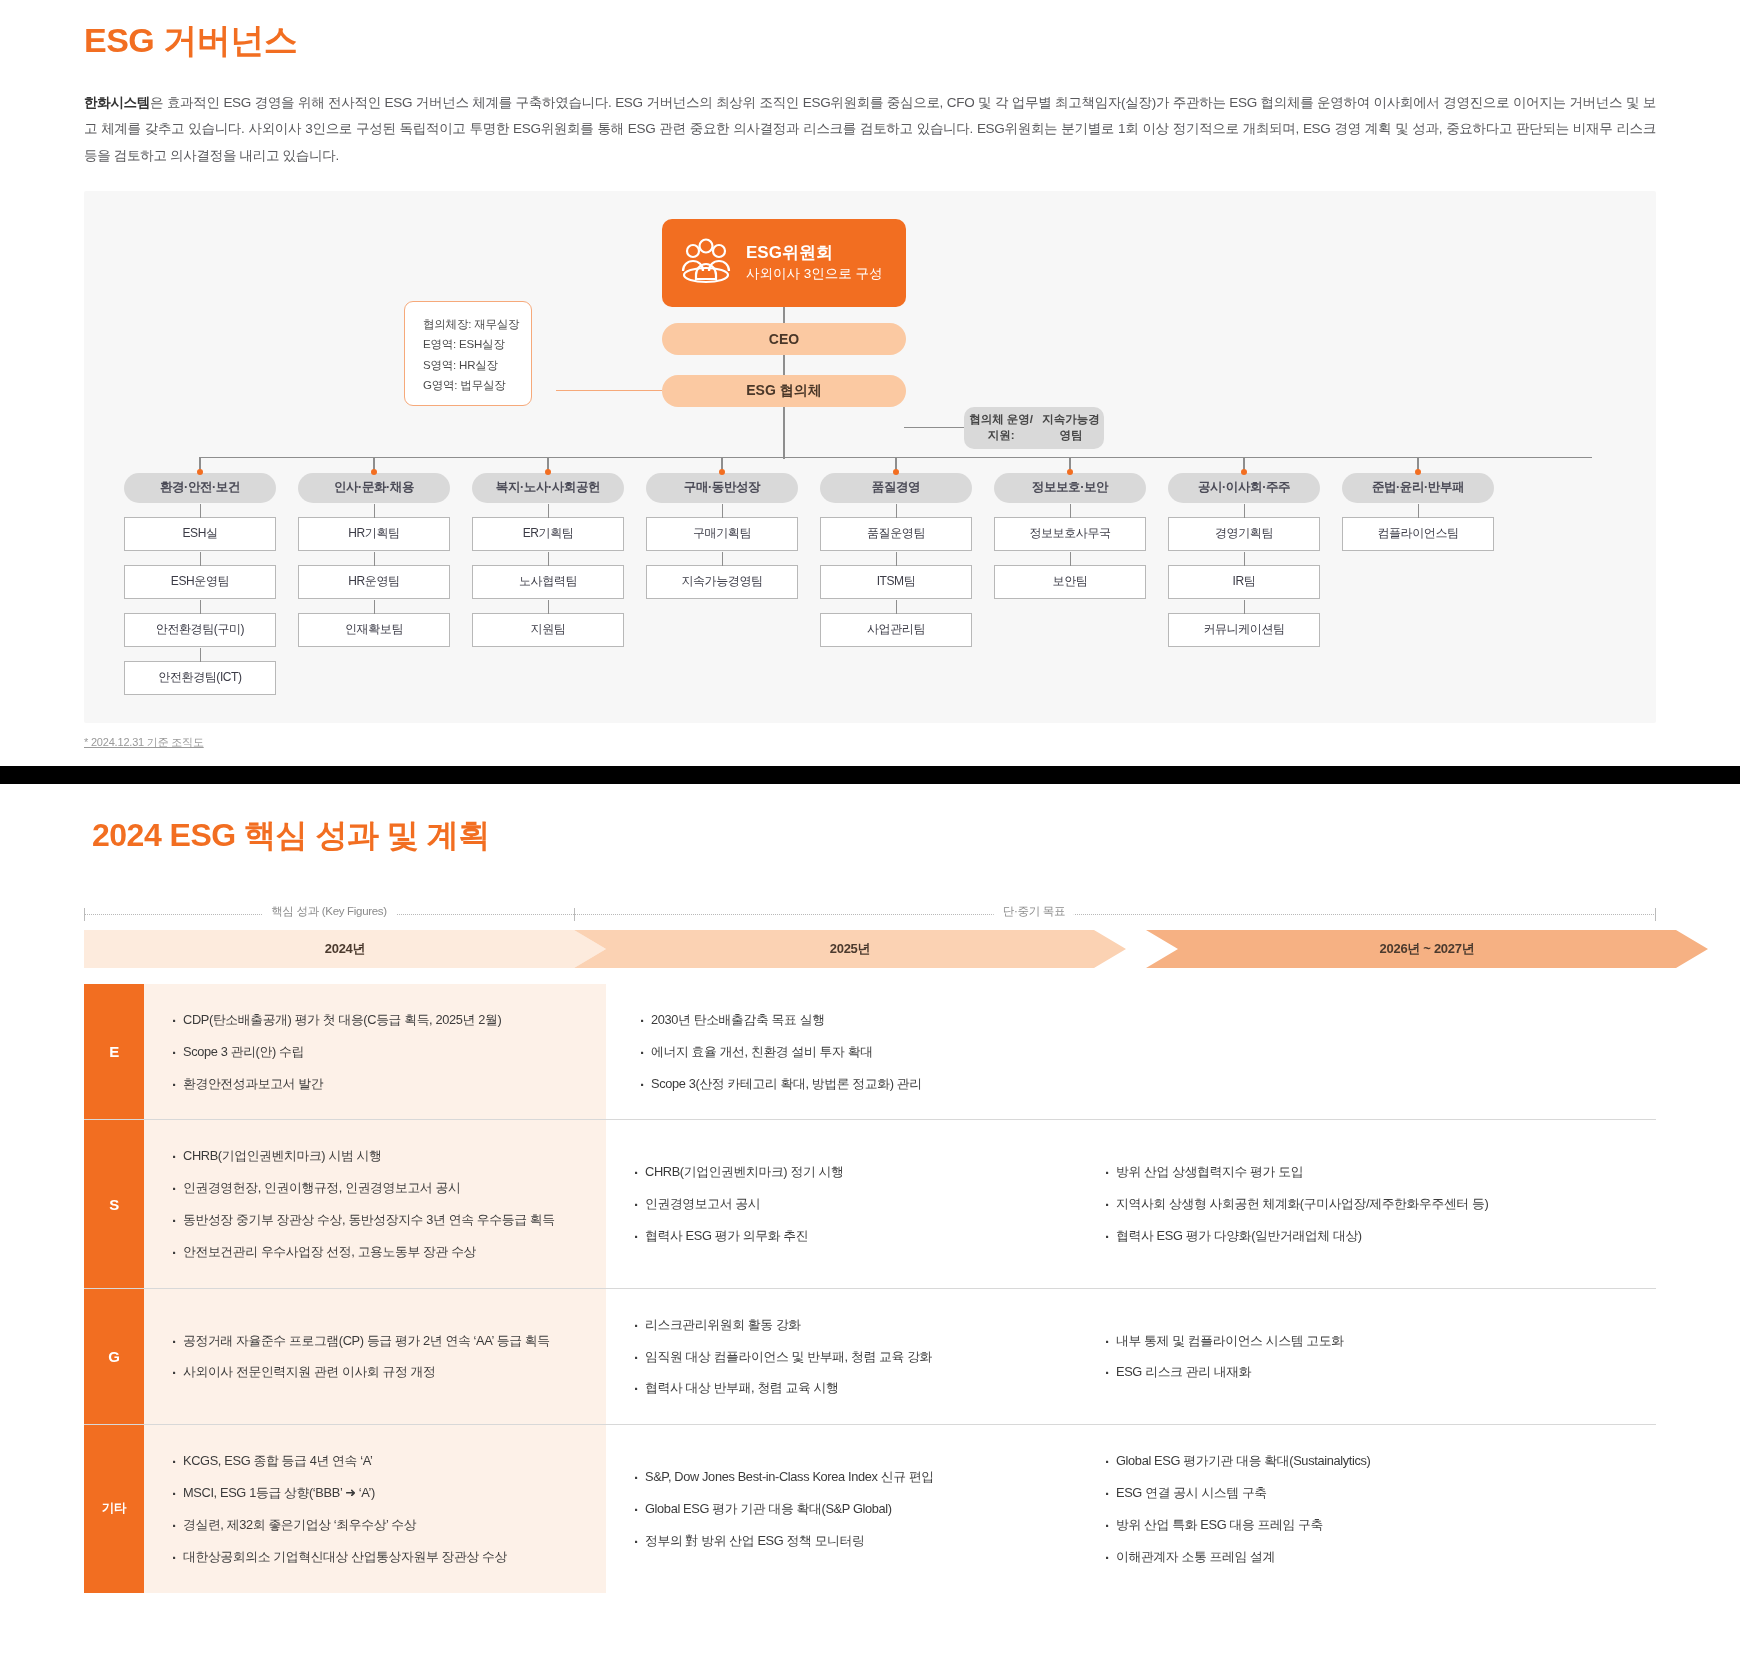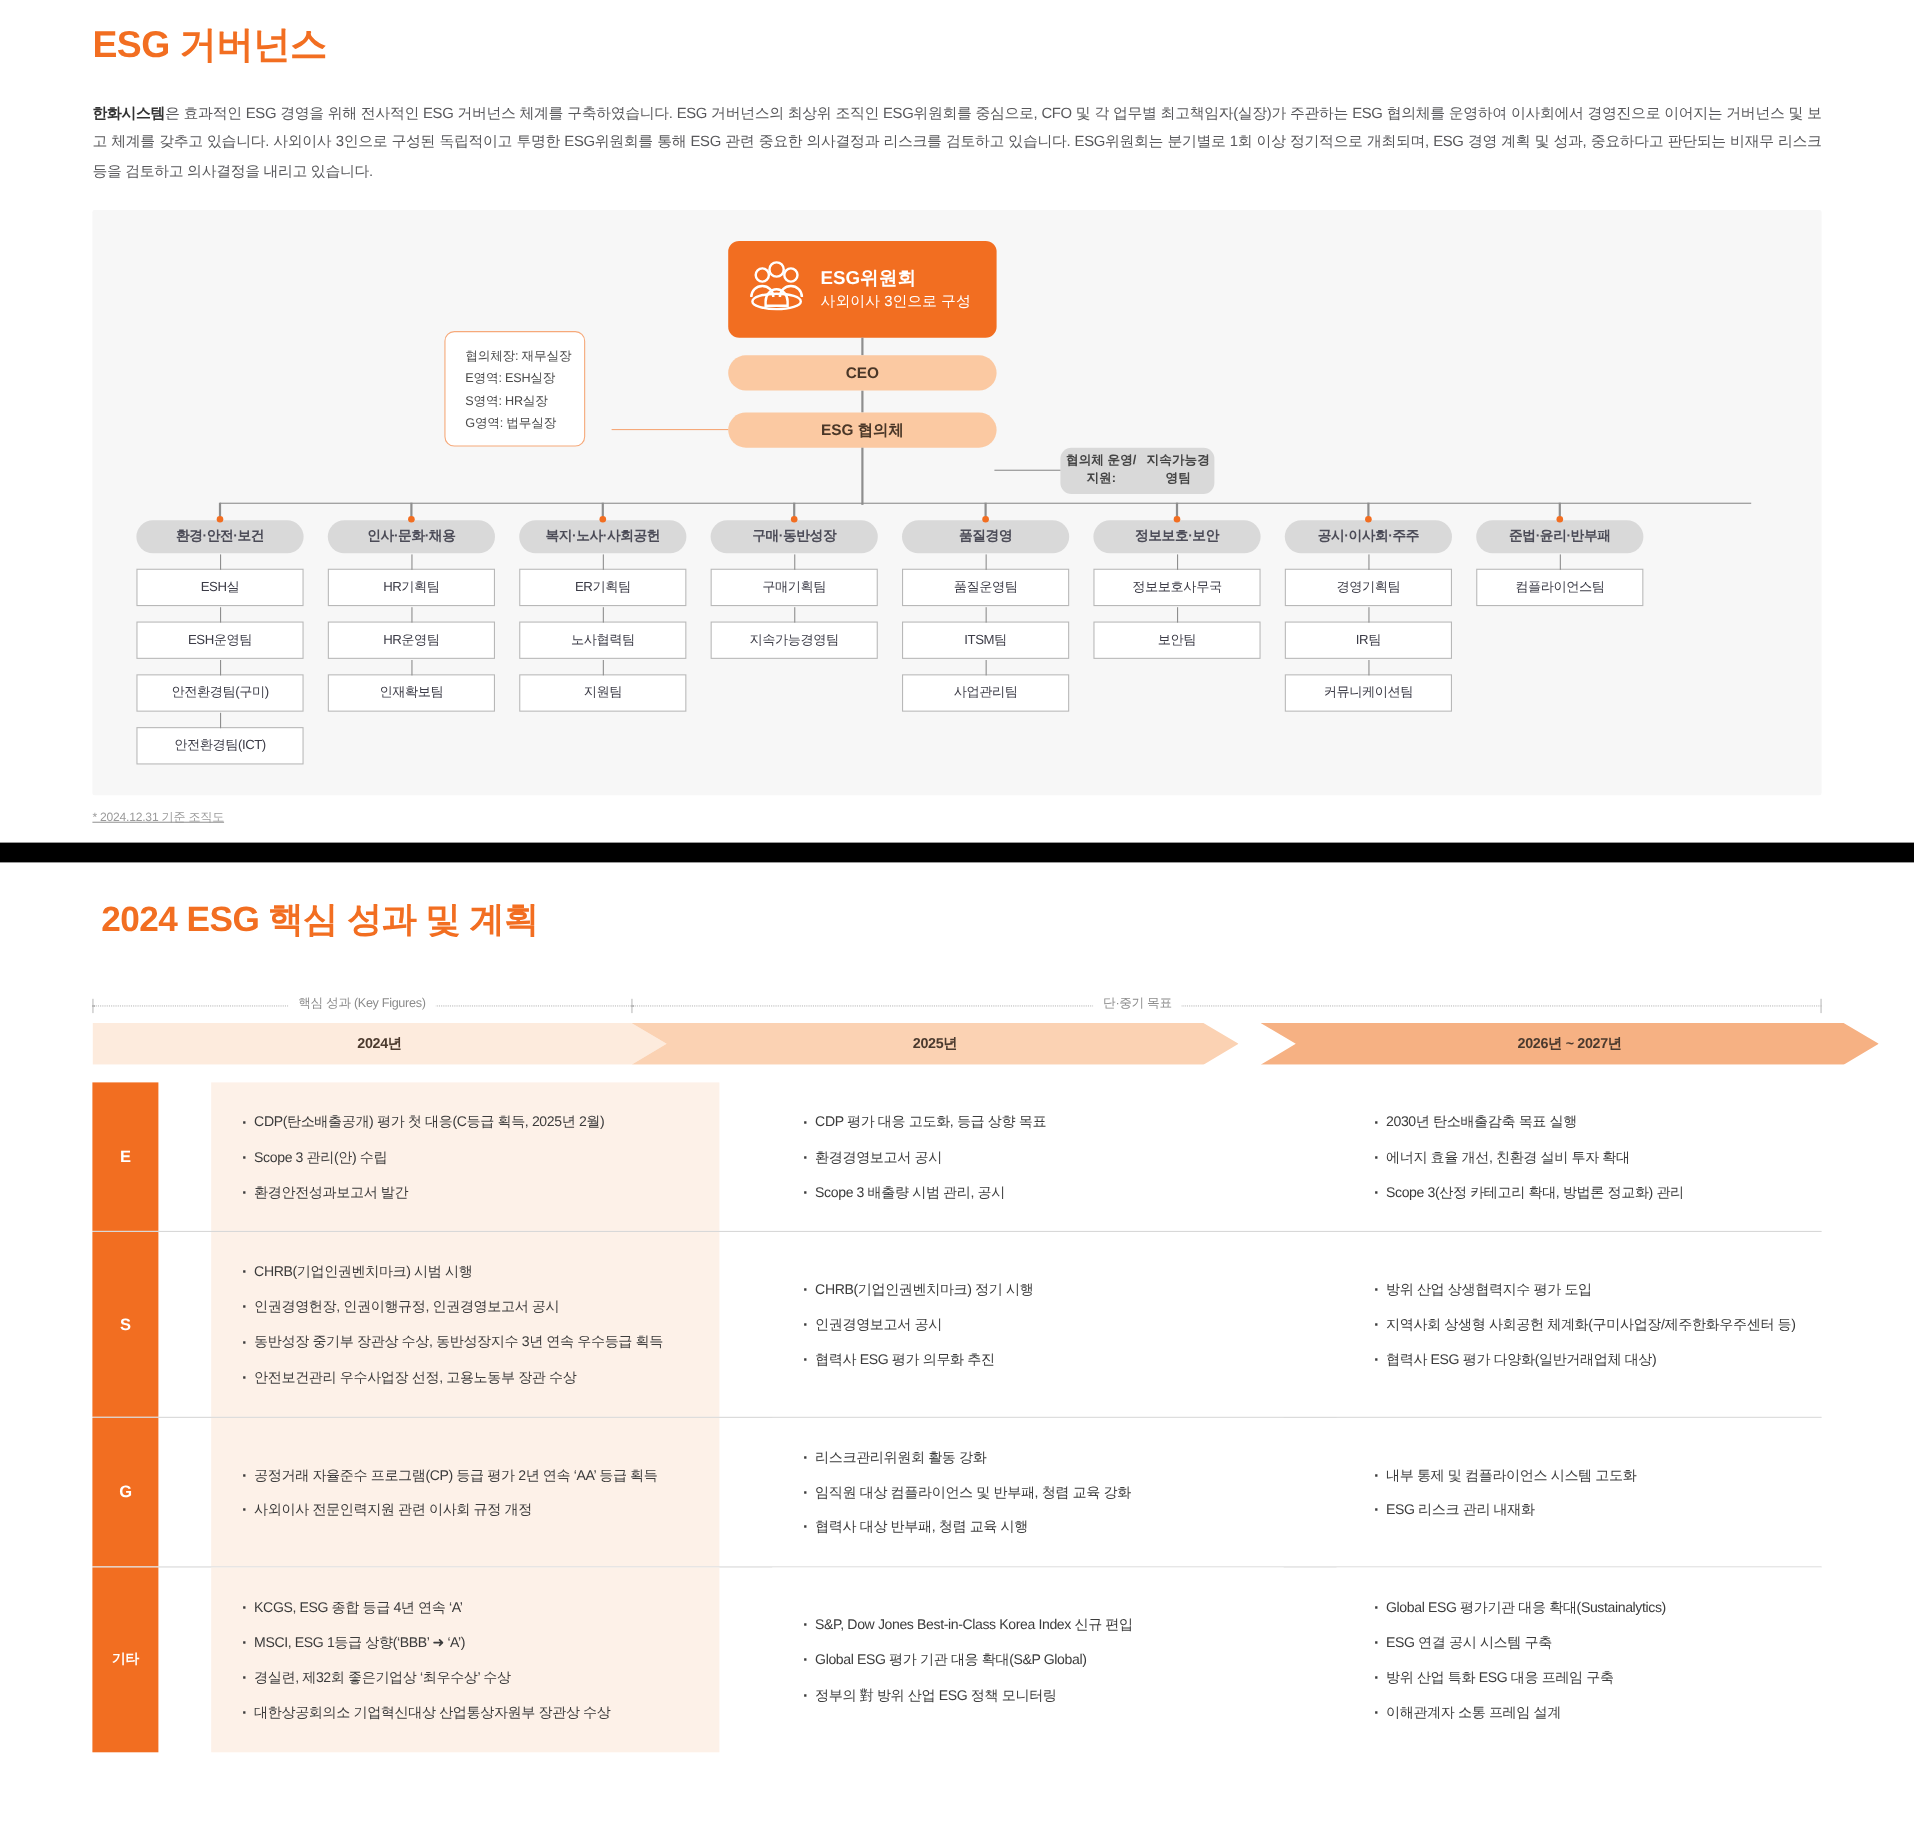--- a/index.html
+++ b/index.html
@@ -152,21 +152,21 @@
   .cell ul { list-style:none; margin:0; padding:0; }
   .cell li {
     position:relative; padding-left:13px; margin-bottom:12px;
     font-size:12.8px; line-height:1.55; color:#3b3b3b; letter-spacing:-0.35px;
   }
   .cell li:last-child { margin-bottom:0; }
   .cell li::before {
     content:"·"; position:absolute; left:2px; top:-1px;
     font-size:15px; color:#3b3b3b; font-weight:bold;
   }
-  .cell.vcenter { display:flex; align-items:center;margin-left:48px; }
+  .cell.vcenter { display:flex; align-items:center; }
 </style>
 </head>
 <body>
 
 <div id="section-governance">
 
   <h1 class="page-title">ESG 거버넌스</h1>
 
   <p class="intro-paragraph"><b>한화시스템</b><span>은 효과적인 ESG 경영을 위해 전사적인 ESG 거버넌스 체계를 구축하였습니다. ESG 거버넌스의 최상위 조직인 ESG위원회를 중심으로, CFO 및 각 업무별 최고책임자(실장)가 주관하는 ESG 협의체를 운영하여 이사회에서 경영진으로 이어지는 거버넌스 및 보고 체계를 갖추고 있습니다. 사외이사 3인으로 구성된 독립적이고 투명한 ESG위원회를 통해 ESG 관련 중요한 의사결정과 리스크를 검토하고 있습니다. ESG위원회는 분기별로 1회 이상 정기적으로 개최되며, ESG 경영 계획 및 성과, 중요하다고 판단되는 비재무 리스크 등을 검토하고 의사결정을 내리고 있습니다.</span></p>
 
@@ -335,27 +335,20 @@
 
     <div class="row">
       <div class="row-badge">E</div>
       <div class="cell c1 vcenter">
         <ul>
           <li>CDP(탄소배출공개) 평가 첫 대응(C등급 획득, 2025년 2월)</li>
           <li>Scope 3 관리(안) 수립</li>
           <li>환경안전성과보고서 발간</li>
         </ul>
       </div>
-      <div class="cell c2 vcenter">
-        <ul>
-          <li>CDP 평가 대응 고도화, 등급 상향 목표</li>
-          <li>환경경영보고서 공시</li>
-          <li>Scope 3 배출량 시범 관리, 공시</li>
-        </ul>
-      </div>
       <div class="cell c3 vcenter">
         <ul>
           <li>2030년 탄소배출감축 목표 실행</li>
           <li>에너지 효율 개선, 친환경 설비 투자 확대</li>
           <li>Scope 3(산정 카테고리 확대, 방법론 정교화) 관리</li>
         </ul>
       </div>
     </div>
 
     <div class="row">

